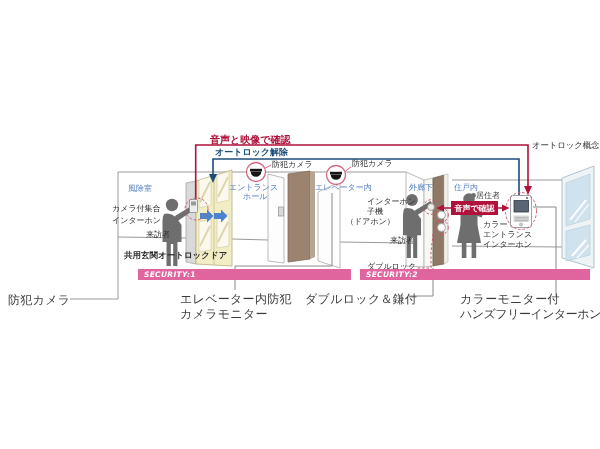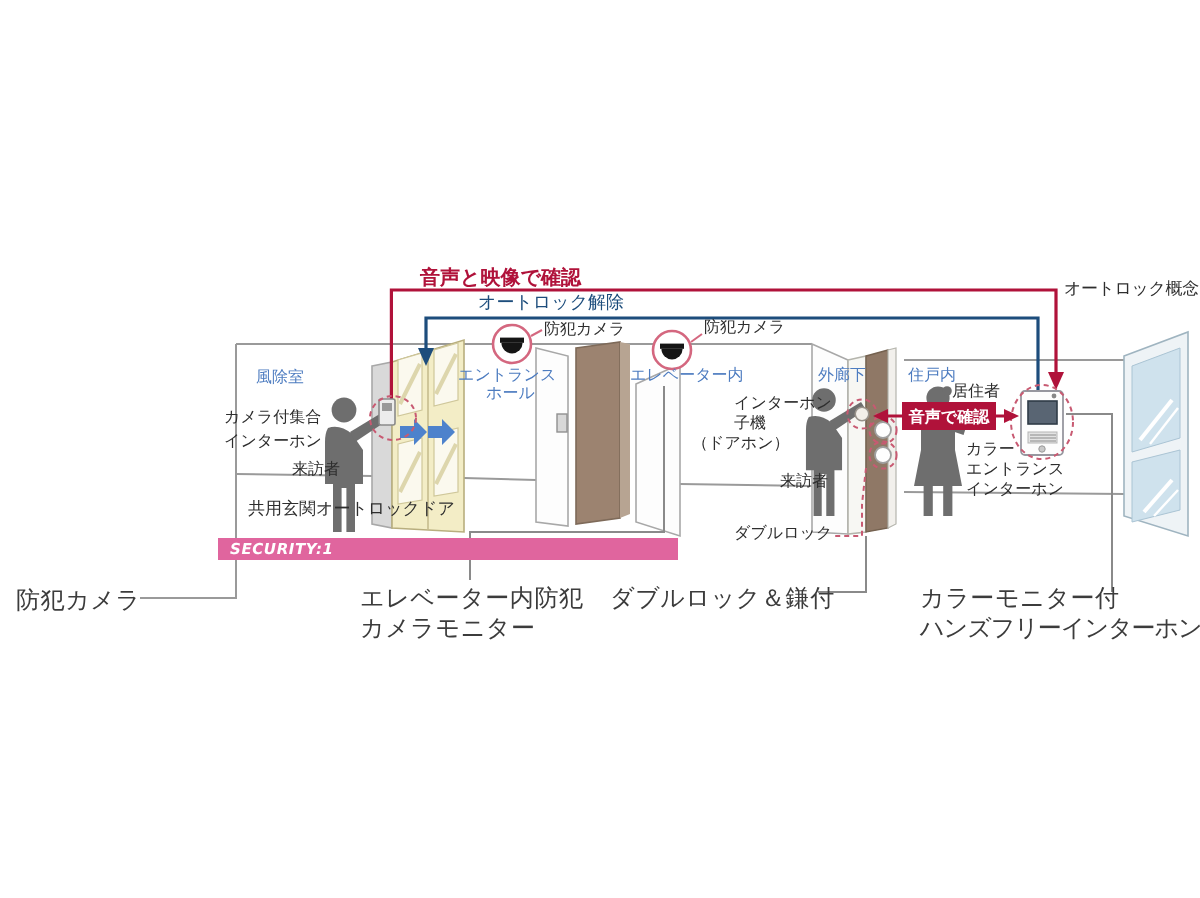--- a/index.html
+++ b/index.html
@@ -4,21 +4,21 @@
 <style>
   html,body{margin:0;padding:0;background:#fff;}
   .stage{position:relative;width:600px;height:449px;background:#ffffff;overflow:hidden;
          font-family:"DejaVu Sans","Liberation Sans",sans-serif;}
   .stage svg{position:absolute;left:0;top:0;}
   .lbl{position:absolute;white-space:nowrap;line-height:1.1;color:#2e2e2e;}
   .f8{font-size:8px;}
   .f85{font-size:8.5px;}
   .zone{color:#4d7cc0;font-size:8px;}
   .sig-red{color:#b0123a;font-weight:bold;font-size:10px;}
-  .sig-blue{color:#1d4d7c;font-weight:normal;font-size:9px;margin-left:24px;}
+  .sig-blue{color:#1d4d7c;font-weight:bold;font-size:9px;}
   .badge{position:absolute;left:451px;top:201px;width:47px;height:14px;background:#b0123a;
          display:flex;align-items:center;justify-content:center;text-align:center;}
   .badge span{color:#fff;font-size:8px;font-weight:bold;}
   .secbar{position:absolute;height:11px;background:#e0659e;display:flex;align-items:center;}
   .secbar span{color:#fff;font-size:7.5px;font-weight:bold;font-style:italic;padding-left:6px;letter-spacing:.3px;}
   .cap{position:absolute;color:#3c3c3c;font-size:12px;letter-spacing:.3px;white-space:nowrap;}
   .tight{letter-spacing:-0.5px;}
 </style>
 </head>
 <body>
@@ -181,38 +181,41 @@
 <div class="lbl zone" style="left:128px;top:185px;">風除室</div>
 <div class="lbl zone" style="left:229px;top:184px;">エントランス</div>
 <div class="lbl zone" style="left:243px;top:193px;">ホール</div>
 <div class="lbl zone" style="left:315px;top:184px;">エレベーター内</div>
 <div class="lbl zone" style="left:370px;top:184px;margin-left:39px;">外廊下</div>
 <div class="lbl zone" style="left:454px;top:184px;">住戸内</div>
 
 <div class="lbl f8" style="left:112px;top:205px;">カメラ付集合</div>
 <div class="lbl f8" style="left:112px;top:217px;">インターホン</div>
 <div class="lbl f8" style="left:146px;top:231px;">来訪者</div>
-<div class="lbl f85" style="left:124px;top:251px;">共用玄関オートロックドア</div>
+<div class="lbl f85" style="left:124px;top:251px;font-weight:bold;">共用玄関オートロックドア</div>
 
 <div class="lbl f8" style="left:367px;top:198px;">インターホン</div>
 <div class="lbl f8" style="left:367px;top:208px;text-align:right;">子機</div>
 <div class="lbl f8" style="left:346px;top:218px;">（ドアホン）</div>
 <div class="lbl f8" style="left:390px;top:237px;">来訪者</div>
 <div class="lbl f8" style="left:367px;top:263px;">ダブルロック</div>
 
 <div class="lbl f8" style="left:476px;top:192px;">居住者</div>
 <div class="badge">
       <span>音声で確認</span>
     </div>
 <div class="lbl f8" style="left:483px;top:221px;">カラー</div>
 <div class="lbl f8" style="left:483px;top:231px;">エントランス</div>
 <div class="lbl f8" style="left:483px;top:241px;">インターホン</div>
 
-<div class="secbar" style="left:109px;top:269px;width:230px;">
+<div class="secbar" style="left:138px;top:269px;width:213px;">
       <span>SECURITY:1</span>
+    </div>
+<div class="secbar" style="left:360px;top:269px;width:230px;">
+      <span>SECURITY:2</span>
     </div>
 
 <div class="cap" style="left:8px;top:292px;">防犯カメラ</div>
 <div class="cap" style="left:180px;top:291px;">エレベーター内防犯</div>
 <div class="cap" style="left:180px;top:306px;">カメラモニター</div>
 <div class="cap" style="left:305px;top:291px;">ダブルロック＆鎌付</div>
 <div class="cap" style="left:460px;top:291px;">カラーモニター付</div>
 <div class="cap tight" style="left:460px;top:306px;">ハンズフリーインターホン</div>
 
 </div>

